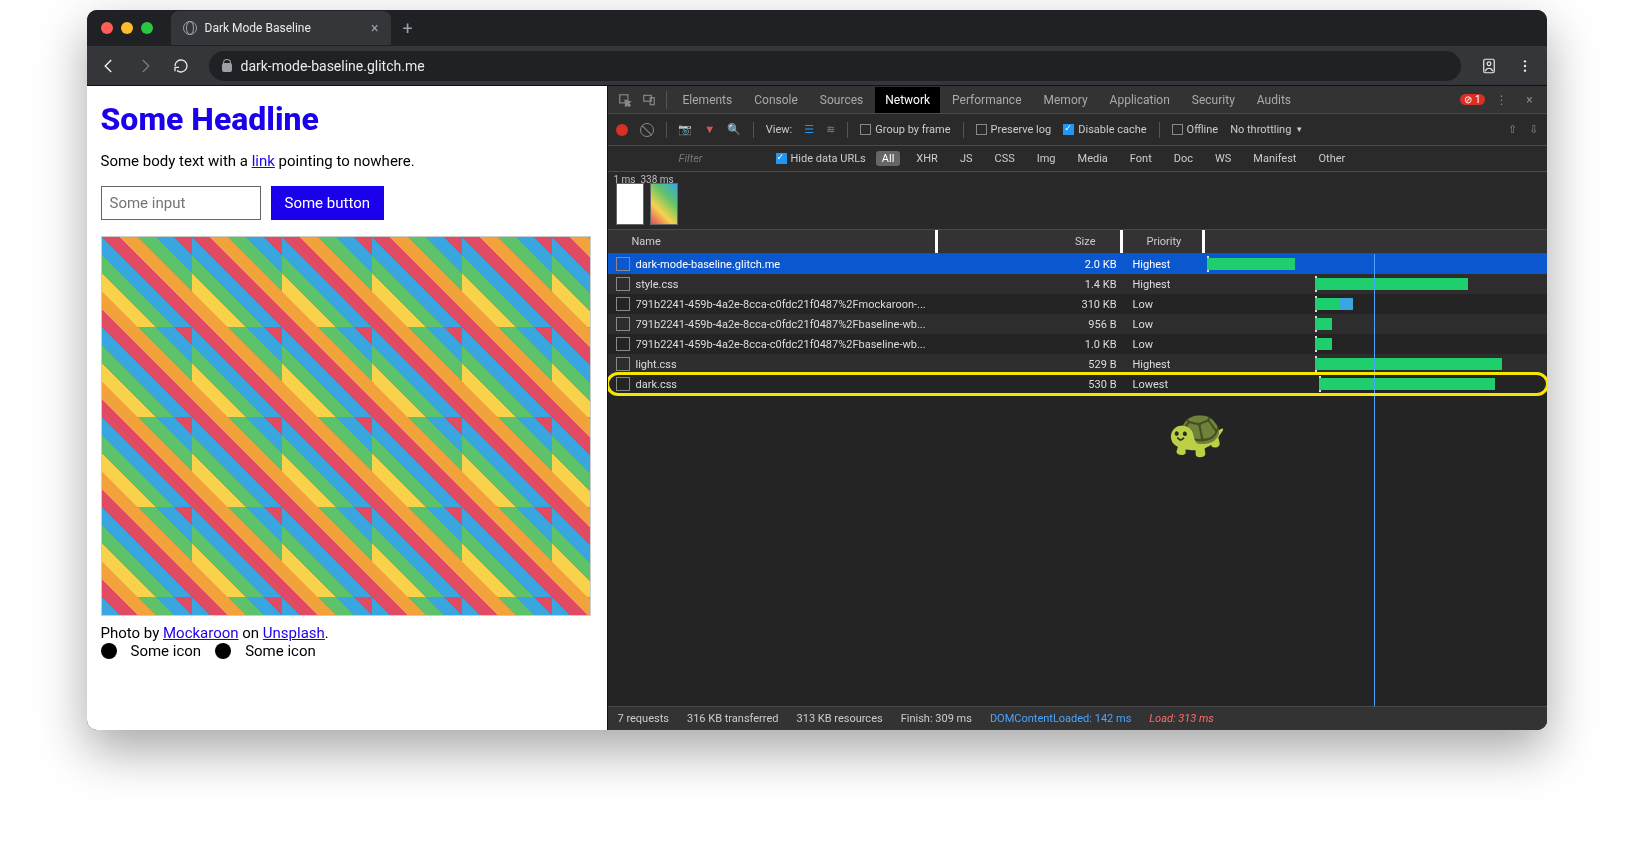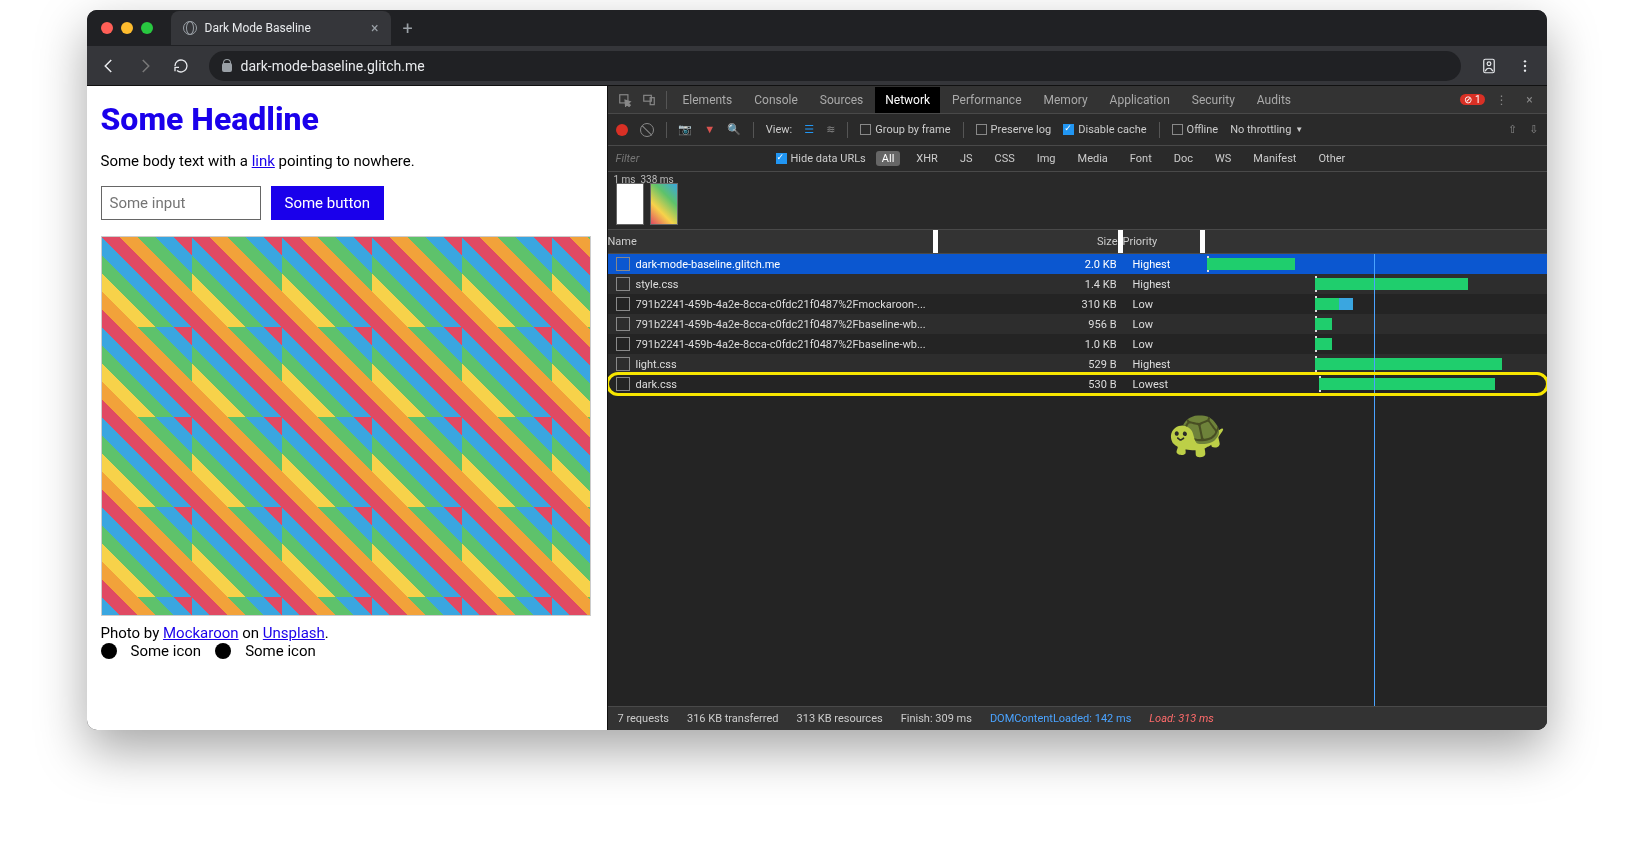--- a/index.html
+++ b/index.html
@@ -48,35 +48,35 @@
   .rec{width:12px;height:12px;background:#d93025;border-radius:50%;}
   .ban{width:14px;height:14px;border:1.5px solid #888;border-radius:50%;position:relative;}
   .ban::after{content:"";position:absolute;left:-1px;right:-1px;top:50%;border-top:1.5px solid #888;transform:rotate(45deg);}
   .cam{color:#2196f3;}
   .funnel{color:#d9534f;}
   .chk{display:flex;align-items:center;gap:4px;}
   .chk .box{width:11px;height:11px;border:1px solid #888;}
   .chk .box.on{background:#2196f3;border-color:#2196f3;position:relative;}
   .chk .box.on::after{content:"✓";color:#fff;font-size:9px;position:absolute;left:0;top:-2px;}
   .throttle{display:flex;align-items:center;gap:4px;}
-  .dt-filter{height:26px;background:#2a2a2a;display:flex;align-items:center;padding:0 8px;gap:10px;border-bottom:1px solid #494949;font-size:11px;color:#ccc;}
+  .dt-filter{height:26px;background:#2a2a2a;display:flex;align-items:center;padding:0 8px;gap:10px;border-bottom:1px solid #494949;font-size:11px;color:#ccc;text-align:center;}
   .dt-filter .fin{color:#777;width:150px;font-style:italic;}
   .pill{padding:1px 6px;border-radius:3px;}
   .pill.on{background:#666;color:#fff;}
   .overview{height:58px;background:#292929;border-bottom:1px solid #494949;display:flex;align-items:flex-end;padding:4px 8px;}
   .ov-stats{font-size:10px;color:#bbb;position:absolute;}
   .overview .thumb{width:28px;height:42px;border:1px solid #666;background:#fff;margin-right:6px;}
   .overview .thumb.img{background:linear-gradient(45deg,#e04a63,#f7d24a,#5ec26b,#3aa6e0);}
   .timeline{height:48px;background:#292929;border-bottom:1px solid #494949;position:relative;}
   .tl-tick{position:absolute;top:4px;font-size:10px;color:#999;}
   .tl-bar{position:absolute;height:5px;background:#1fce6d;}
   .tl-line{position:absolute;top:0;bottom:0;width:1px;}
   
   .nt-head{height:24px;background:#333;display:flex;align-items:center;border-bottom:1px solid #494949;font-size:11px;color:#ccc;}
-  .nt-head>div{padding:0 0;border-right:5px solid #ffffff;height:100%;display:flex;align-items:center;}
+  .nt-head>div{padding:0 24px;border-right:3px solid #ffffff;height:100%;display:flex;align-items:center;}
   .c-name{width:330px;} .c-size{width:185px;justify-content:flex-end;} .c-pri{width:82px;} .c-wf{flex:1;}
   .nt-body{flex:1;position:relative;overflow:hidden;}
   .nt-row{height:20px;display:flex;align-items:center;font-size:11px;color:#ddd;}
   .nt-row.sel{background:#0b57d0;color:#fff;}
   .nt-row.alt{background:#2d2d2d;}
   .nt-row .ic{width:14px;height:14px;border:1px solid #888;margin:0 6px 0 8px;flex-shrink:0;}
   .nt-row .nm{width:304px;white-space:nowrap;overflow:hidden;text-overflow:ellipsis;}
   .nt-row .sz{width:185px;text-align:right;padding-right:8px;}
   .nt-row .pr{width:82px;padding-left:8px;}
   .nt-row .wf{flex:1;position:relative;height:100%;}

